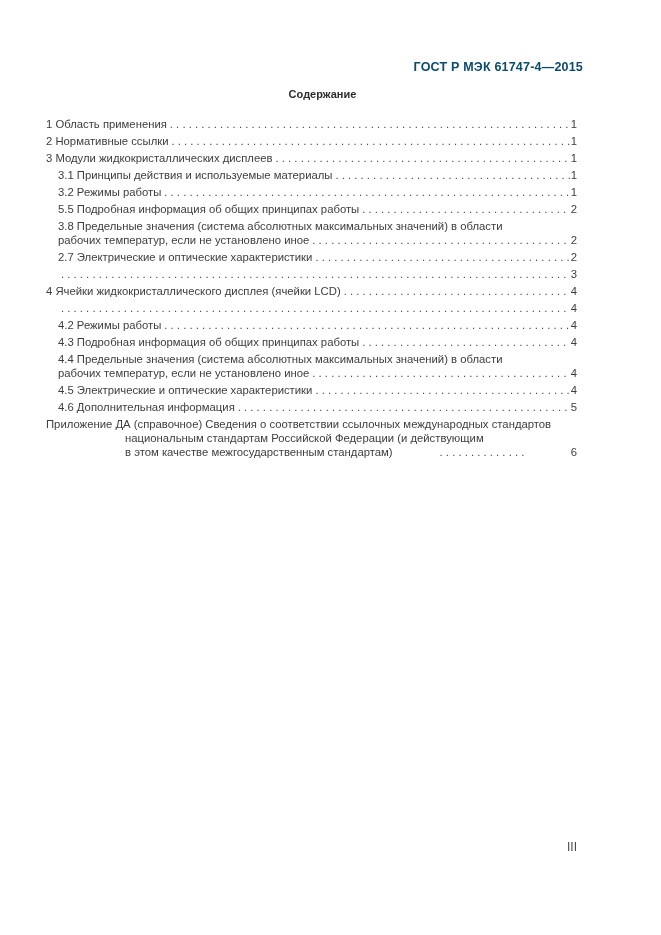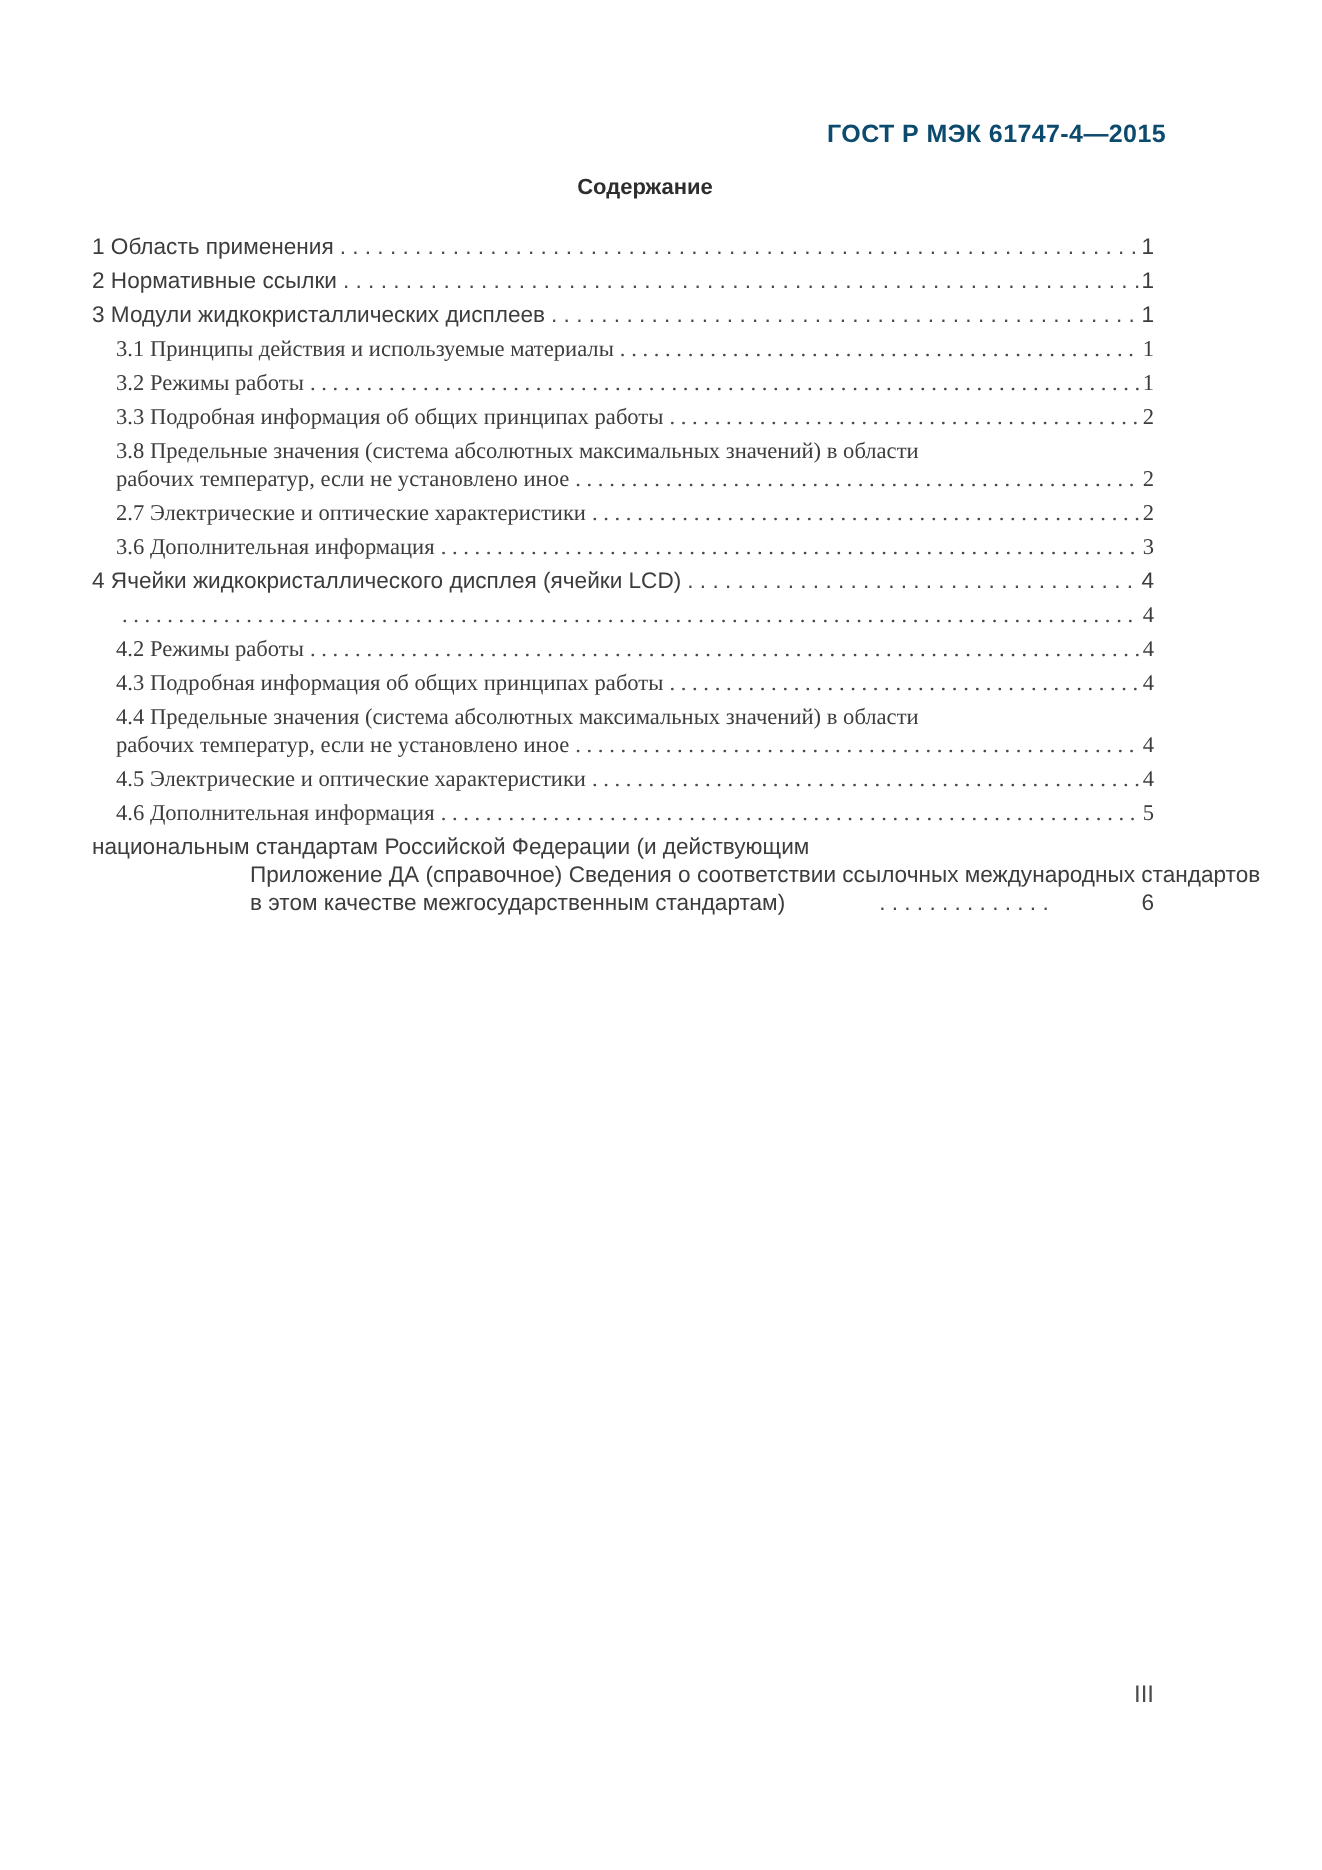--- a/index.html
+++ b/index.html
@@ -40,21 +40,21 @@
   .toc {
     position: absolute;
     top: 117px;
     left: 46px;
     right: 84px;
     font-size: 11.3px;
     line-height: 14px;
     color: #3d3d3d;
   }
   .toc-entry { margin-bottom: 3px; }
-  .toc-entry.lvl1 { padding-left: 12px; font-family: Liberation Serif, serif; }
+  .toc-entry.lvl1 { padding-left: 12px; }
   .entry-line {
     display: flex;
     align-items: baseline;
   }
   .entry-text { white-space: nowrap; text-align: right; }
   .leader {
     flex: 1 1 auto;
     overflow: hidden;
     white-space: nowrap;
     margin-left: 3px;
@@ -130,21 +130,21 @@
     <div class="entry-line">
       <span class="entry-text">3.2 Режимы работы</span>
       <span class="leader"></span>
       <span class="pagenum">1</span>
     </div>
   </div>
 
   <div class="toc-entry lvl1">
     <div class="wrap-lines"></div>
     <div class="entry-line">
-      <span class="entry-text">3.3 Подробная информация об общих принципах работы</span>
+      <span class="entry-text">5.5 Подробная информация об общих принципах работы</span>
       <span class="leader"></span>
       <span class="pagenum">2</span>
     </div>
   </div>
 
   <div class="toc-entry lvl1">
     <div class="wrap-lines">
           <div class="wrap-line">3.8 Предельные значения (система абсолютных максимальных значений) в области</div>
         </div>
     <div class="entry-line">
@@ -159,21 +159,20 @@
     <div class="entry-line">
       <span class="entry-text">2.7 Электрические и оптические характеристики</span>
       <span class="leader"></span>
       <span class="pagenum">2</span>
     </div>
   </div>
 
   <div class="toc-entry lvl1">
     <div class="wrap-lines"></div>
     <div class="entry-line">
-      <span class="entry-text">3.6 Дополнительная информация</span>
       <span class="leader"></span>
       <span class="pagenum">3</span>
     </div>
   </div>
 
   <div class="toc-entry lvl0">
     <div class="wrap-lines"></div>
     <div class="entry-line">
       <span class="entry-text">4 Ячейки жидкокристаллического дисплея (ячейки LCD)</span>
       <span class="leader"></span>
@@ -231,22 +230,22 @@
     <div class="wrap-lines"></div>
     <div class="entry-line">
       <span class="entry-text">4.6 Дополнительная информация</span>
       <span class="leader"></span>
       <span class="pagenum">5</span>
     </div>
   </div>
 
   <div class="toc-entry lvl0 appendix">
     <div class="wrap-lines">
+          <div class="wrap-line">Приложение ДА (справочное) Сведения о соответствии ссылочных международных стандартов</div>
           <div class="wrap-line">национальным стандартам Российской Федерации (и действующим</div>
-          <div class="wrap-line">Приложение ДА (справочное) Сведения о соответствии ссылочных международных стандартов</div>
         </div>
     <div class="entry-line">
       <span class="entry-text">в этом качестве межгосударственным стандартам)</span>
       <span class="leader"></span>
       <span class="pagenum">6</span>
     </div>
   </div>
 </div>
 
   <div class="page-footer">III</div>

